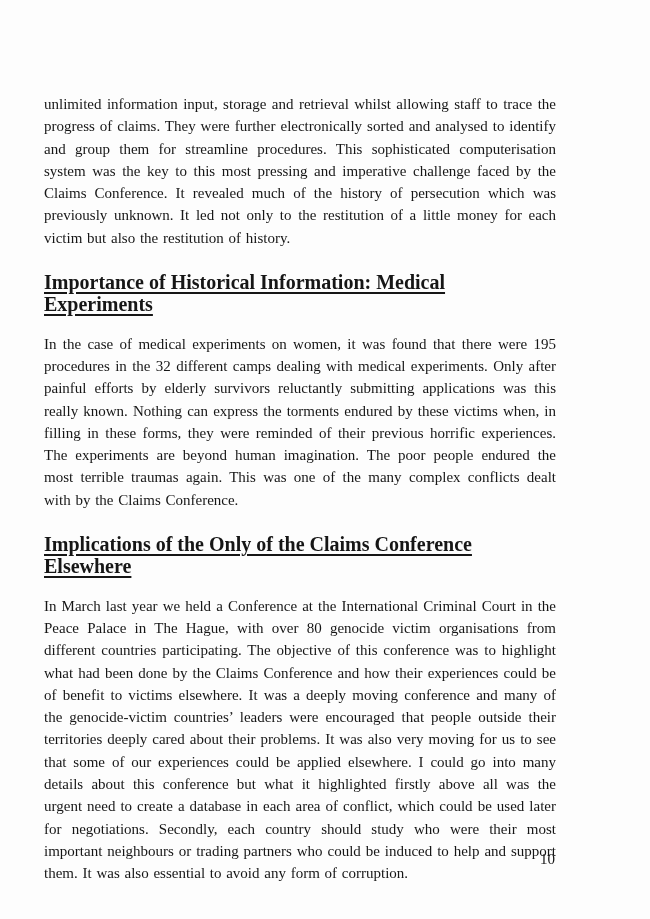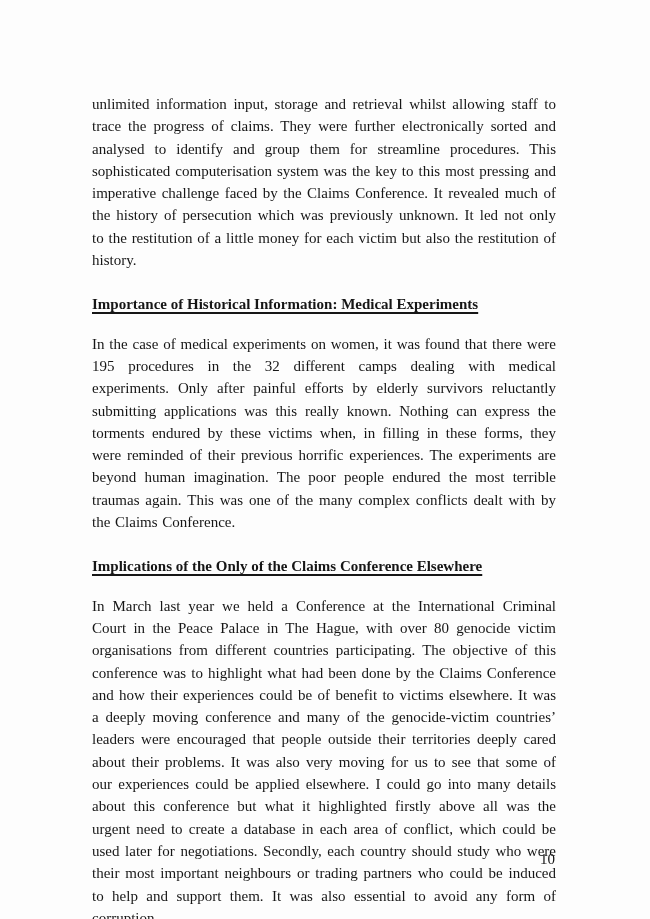--- a/index.html
+++ b/index.html
@@ -6,34 +6,34 @@
     margin: 0;
     padding: 0;
     background: #ffffff;
   }
   .page {
     position: relative;
     width: 650px;
     height: 919px;
     background: #fdfdfd;
     box-sizing: border-box;
-    padding: 93px 94px 0 92px;
+    padding: 93px 94px 0 44px;
     overflow: hidden;
     font-family: "Liberation Serif", "DejaVu Serif", serif;
     color: #161616;
   }
   .body-paragraph {
     font-size: 15px;
     line-height: 22.3px;
     text-align: justify;
     margin: 0 0 22px 0;
     word-spacing: 1px;
   }
   .section-heading {
-    font-size: 15px;
+    font-size: 20px;
     line-height: 22.3px;
     font-weight: bold;
     text-decoration: underline;
     text-decoration-thickness: 1.5px;
     text-underline-offset: 3px;
     margin: 0 0 17px 0;
   }
   .page-number {
     position: absolute;
     top: 848px;

